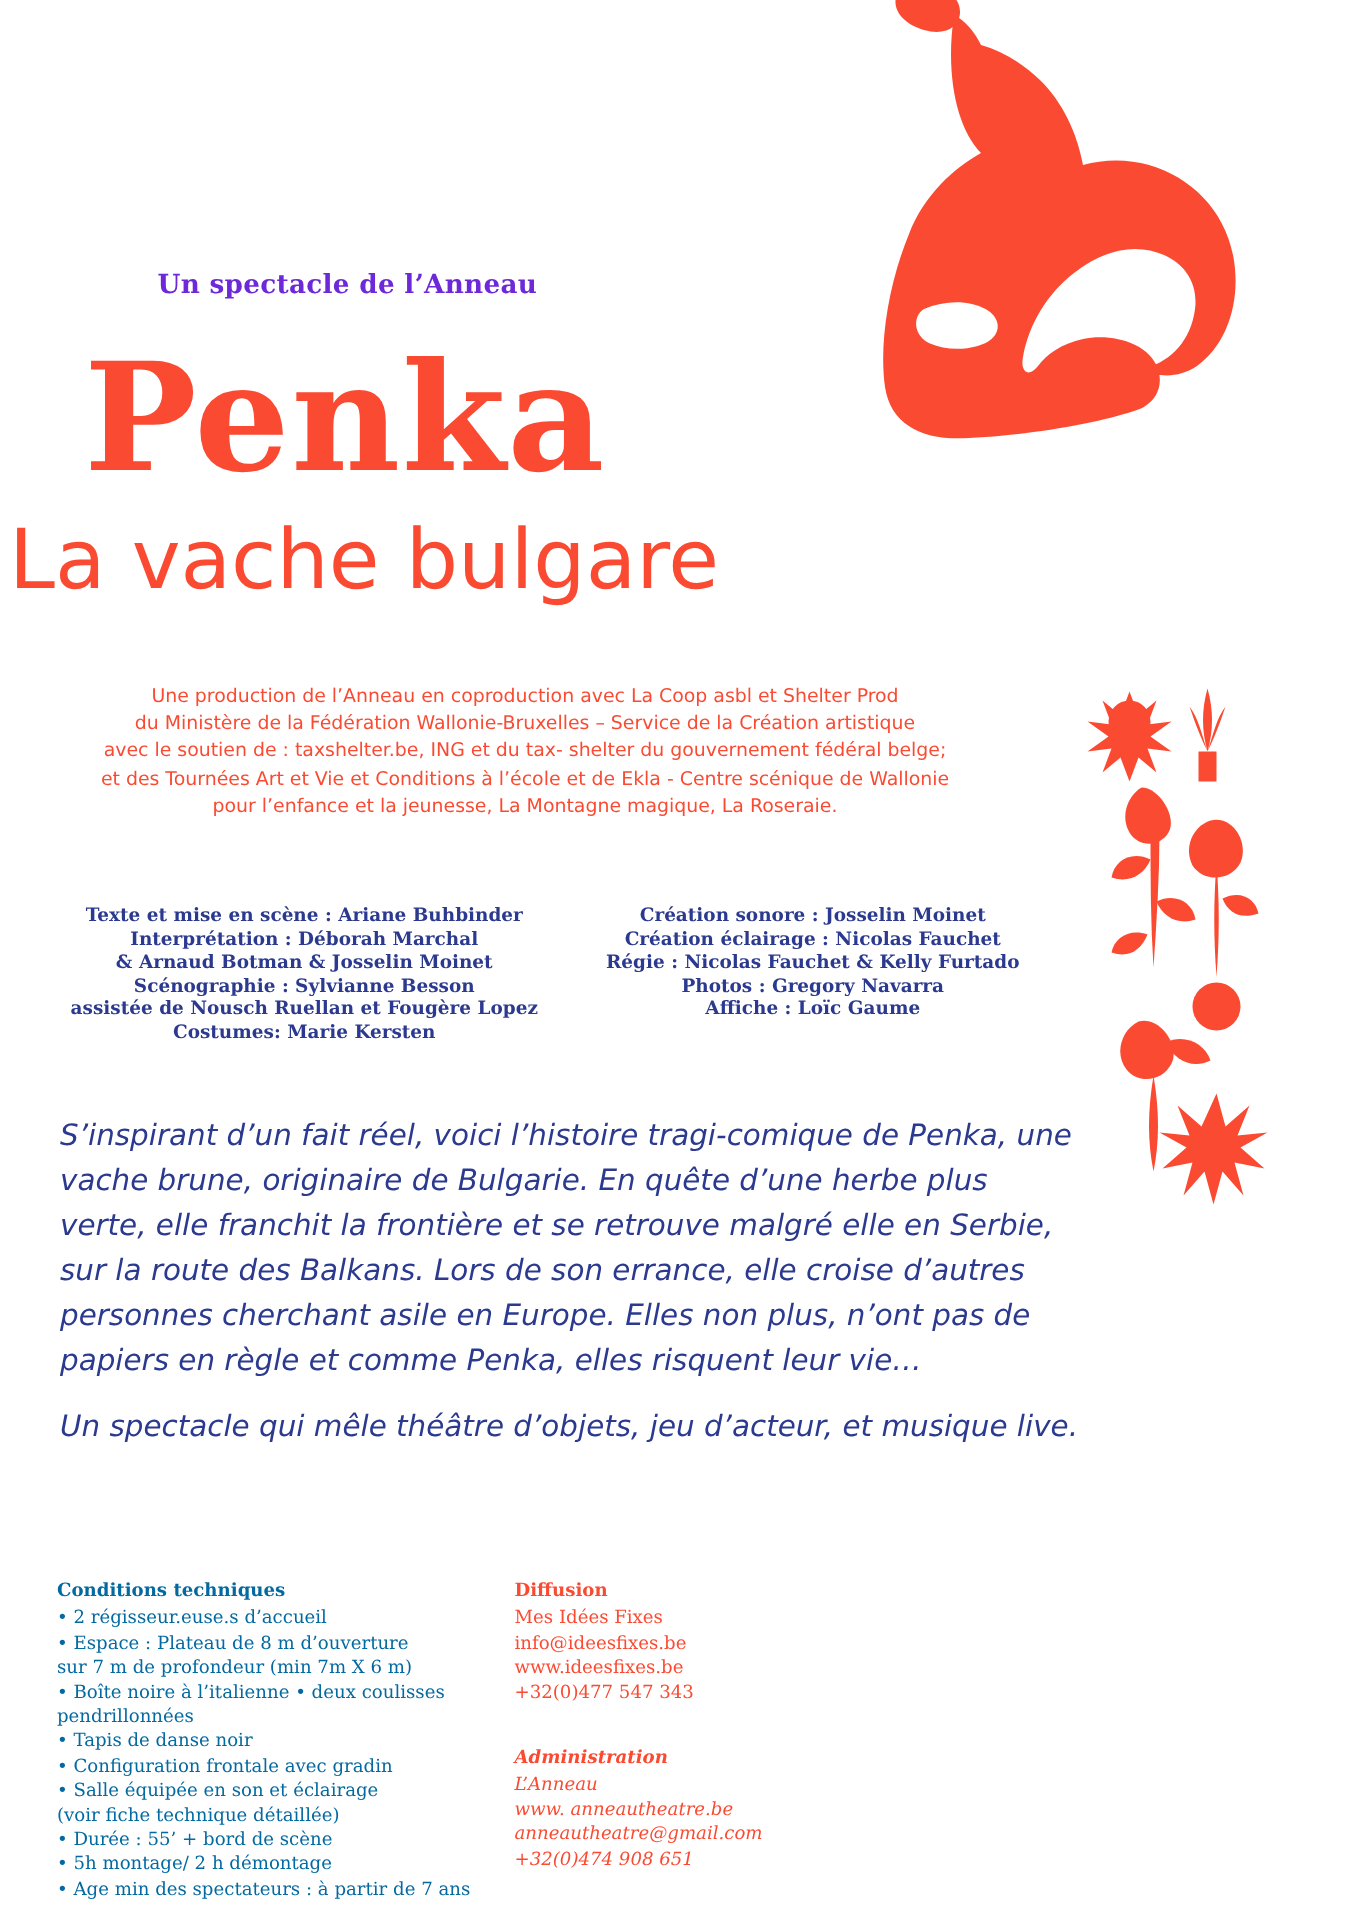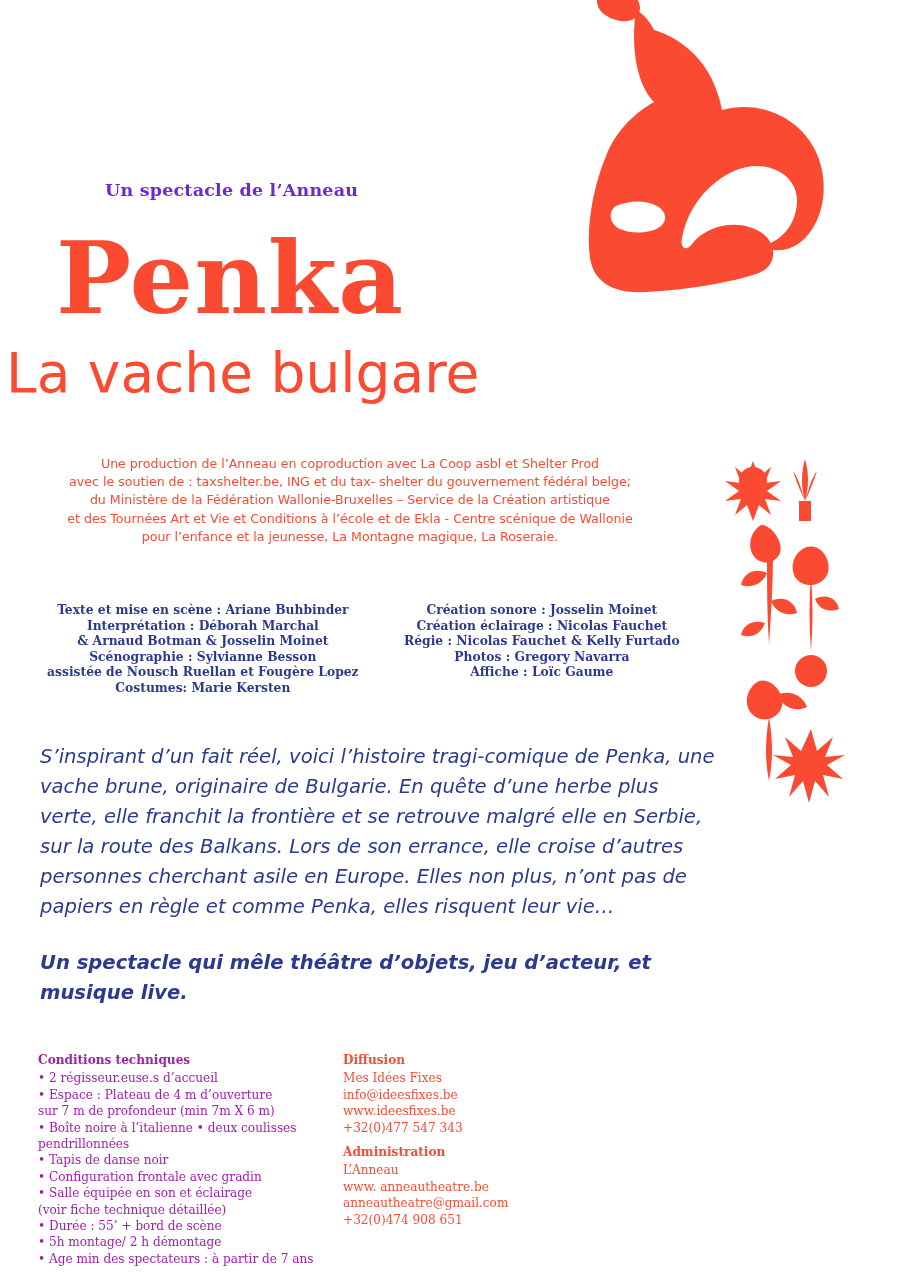--- a/index.html
+++ b/index.html
@@ -111,52 +111,52 @@
     left: 40px;
     top: 742px;
     width: 680px;
     font-family: "DejaVu Sans", sans-serif;
     font-style: italic;
     font-size: 19.6px;
     line-height: 30px;
     color: #2b3a8f;
   }
   .synopsis p { margin: 0; }
-  .synopsis p + p { margin-top: 26px; font-weight: bold; }
+  .synopsis p + p { margin-top: 14px; }
 
   
   .tech {
     position: absolute;
     left: 38px;
     top: 1052px;
     width: 290px;
     font-family: "DejaVu Serif", serif;
     font-size: 12.1px;
     line-height: 16.4px;
-    color: #a21caf;
+    color: #0369a1;
   }
   .tech .heading {
     font-weight: bold;
     margin-bottom: 2px;
   }
   .contact {
     position: absolute;
     left: 343px;
     top: 1052px;
     width: 300px;
     font-family: "DejaVu Serif", serif;
     font-size: 12.1px;
     line-height: 16.4px;
     color: #fa4b32;
   }
   .contact .heading {
     font-weight: bold;
     margin-bottom: 2px;
   }
-  .contact .block + .block { margin-top: 8px; }
+  .contact .block + .block { margin-top: 27px; font-style: italic; }
 </style>
 </head>
 <body>
 
 <div class="page">
 
   <svg class="cow-art" viewBox="0 0 420 380" aria-hidden="true">
     <path fill="#fa4b32" d="M196 20 C190 60 198 96 214 112 C196 122 176 140 166 166 C152 200 146 240 150 268 C154 294 176 304 206 302 C248 300 292 292 316 284 C330 280 336 268 332 256 C326 238 300 232 282 236 C268 239 258 246 252 254 C246 262 240 258 242 248 C246 226 258 206 276 192 C296 176 318 172 336 180 C352 187 360 202 356 220 C352 240 338 252 322 256 C332 262 346 262 358 254 C378 240 388 210 382 180 C376 150 354 128 326 120 C312 116 296 116 282 120 C278 98 268 78 254 64 C242 52 228 44 214 40 C210 32 204 24 196 20 Z"></path>
     <path fill="#fa4b32" d="M170 214 C184 208 200 208 212 214 C222 219 226 228 220 234 C212 242 192 244 178 238 C166 233 162 220 170 214 Z" opacity="0"></path>
     <path fill="#ffffff" d="M176 216 C190 210 206 210 217 216 C226 221 228 230 221 236 C213 243 193 245 180 239 C169 234 168 221 176 216 Z"></path>
@@ -187,22 +187,22 @@
       <circle cx="94" cy="310" r="10"></circle>
     </g>
   </svg>
 
   <div class="kicker">Un spectacle de l’Anneau</div>
   <div class="title">Penka</div>
   <div class="subtitle">La vache bulgare</div>
 
   <div class="production">
     <div>Une production de l’Anneau en coproduction avec La Coop asbl et Shelter Prod</div>
+    <div>du Ministère de la Fédération Wallonie-Bruxelles – Service de la Création artistique</div>
     <div>avec le soutien de : taxshelter.be, ING et du tax- shelter du gouvernement fédéral belge;</div>
-    <div>du Ministère de la Fédération Wallonie-Bruxelles – Service de la Création artistique</div>
     <div>et des Tournées Art et Vie et Conditions à l’école et de Ekla - Centre scénique de Wallonie</div>
     <div>pour l’enfance et la jeunesse, La Montagne magique, La Roseraie.</div>
   </div>
 
   <div class="credits">
     <div class="credits-col left">
       <div>Texte et mise en scène : Ariane Buhbinder</div>
       <div>Interprétation : Déborah Marchal</div>
       <div>&amp; Arnaud Botman &amp; Josselin Moinet</div>
       <div>Scénographie : Sylvianne Besson</div>
@@ -219,21 +219,21 @@
   </div>
 
   <div class="synopsis">
     <p>S’inspirant d’un fait réel, voici l’histoire tragi-comique de Penka, une vache brune, originaire de Bulgarie. En quête d’une herbe plus verte, elle franchit la frontière et se retrouve malgré elle en Serbie, sur la route des Balkans. Lors de son errance, elle croise d’autres personnes cherchant asile en Europe. Elles non plus, n’ont pas de papiers en règle et comme Penka, elles risquent leur vie…</p>
     <p>Un spectacle qui mêle théâtre d’objets, jeu d’acteur, et musique live.</p>
   </div>
 
   <div class="tech">
     <div class="heading">Conditions techniques</div>
     <div>• 2 régisseur.euse.s d’accueil</div>
-    <div>• Espace : Plateau de 4 m d’ouverture</div>
+    <div>• Espace : Plateau de 8 m d’ouverture</div>
     <div>sur 7 m de profondeur (min 7m X 6 m)</div>
     <div>• Boîte noire à l’italienne • deux coulisses</div>
     <div>pendrillonnées</div>
     <div>• Tapis de danse noir</div>
     <div>• Configuration frontale avec gradin</div>
     <div>• Salle équipée en son et éclairage</div>
     <div>(voir fiche technique détaillée)</div>
     <div>• Durée : 55’ + bord de scène</div>
     <div>• 5h montage/ 2 h démontage</div>
     <div>• Age min des spectateurs : à partir de 7 ans</div>

